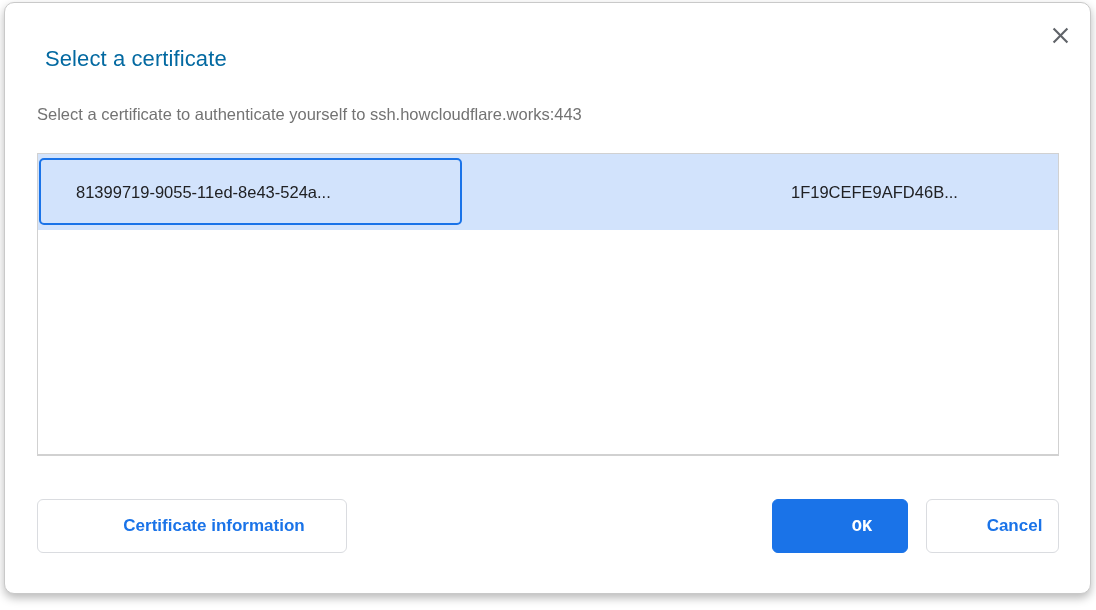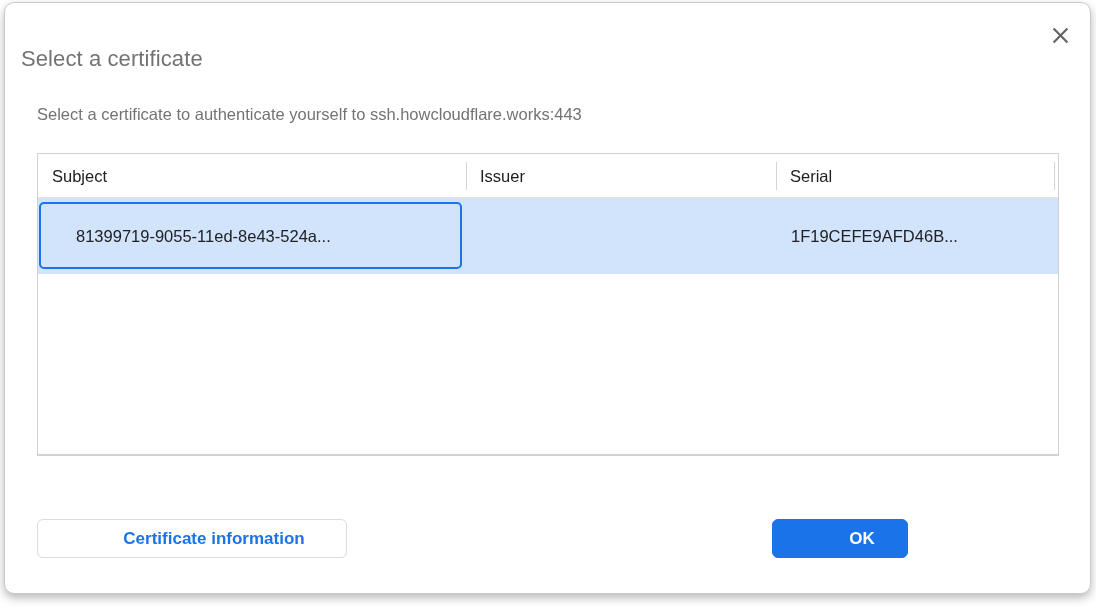--- a/index.html
+++ b/index.html
@@ -30,24 +30,24 @@
     top: 19px;
     width: 26px;
     height: 26px;
     display: flex;
     align-items: center;
     justify-content: center;
     cursor: pointer;
   }
   .title {
     position: absolute;
-    left: 16px;
+    left: 40px;
     top: 43px;
     font-size: 22px;
-    color: #737373;
+    color: #0369a1;
     letter-spacing: 0.1px;
   }
   .subtitle {
     position: absolute;
     left: 32px;
     top: 102px;
     font-size: 16.5px;
     color: #737373;
   }
   .cert-table {
@@ -119,22 +119,22 @@
     top: 4px;
     width: 423px;
     height: 67px;
     border: 2.5px solid #1a73e8;
     border-radius: 5px;
     box-sizing: border-box;
     pointer-events: none;
   }
   .btn {
     position: absolute;
-    top: 516px;
-    height: 39px;
+    top: 496px;
+    height: 54px;
     border-radius: 6px;
     font-size: 17px;
     font-weight: 700;
     display: flex;
     align-items: center;
     justify-content: center;
     box-sizing: border-box;
     cursor: pointer;
     user-select: none;
     padding-left: 44px;
@@ -143,52 +143,45 @@
     background: #ffffff;
     border: 1px solid #dadce0;
     color: #1a73e8;
   }
   .btn-primary {
     background: #1a73e8;
     border: 1px solid #1a73e8;
     color: #ffffff;
   }
   .btn-certinfo { left: 32px;  width: 310px; }
-  .btn-ok       { left: 767px; width: 136px; }
+  .btn-ok       { left: 767px; width: 136px; font-family: Liberation Mono, monospace; }
   .btn-cancel   { left: 921px; width: 133px; }
 </style>
 </head>
 <body>
 
 <div class="dialog">
 
   <div class="close-btn">
     <svg width="17" height="17" viewBox="0 0 16 16">
       <line x1="1.5" y1="1.5" x2="14.5" y2="14.5" stroke="#5f6368" stroke-width="2"></line>
       <line x1="14.5" y1="1.5" x2="1.5" y2="14.5" stroke="#5f6368" stroke-width="2"></line>
     </svg>
   </div>
 
   <div class="title">Select a certificate</div>
 
   <div class="subtitle">Select a certificate to authenticate yourself to ssh.howcloudflare.works:443</div>
 
   <div class="cert-table">
-    <div class="thead">
-      <div class="th th-subject">Subject</div>
-      <div class="th th-issuer">Issuer</div>
-      <div class="th th-serial">Serial</div>
-      <div class="col-sep sep-1"></div>
-      <div class="col-sep sep-2"></div>
-      <div class="col-sep sep-3"></div>
-    </div>
 
     <div class="row-selected">
       <div class="cell cell-subject">81399719-9055-11ed-8e43-524a...</div>
       <div class="cell cell-serial">1F19CEFE9AFD46B...</div>
       <div class="focus-ring"></div>
     </div>
   </div>
 
   <div class="btn btn-outline btn-certinfo">Certificate information</div>
   <div class="btn btn-primary btn-ok">OK</div>
+  <div class="btn btn-outline btn-cancel">Cancel</div>
 
 </div>
 
 </body></html>

